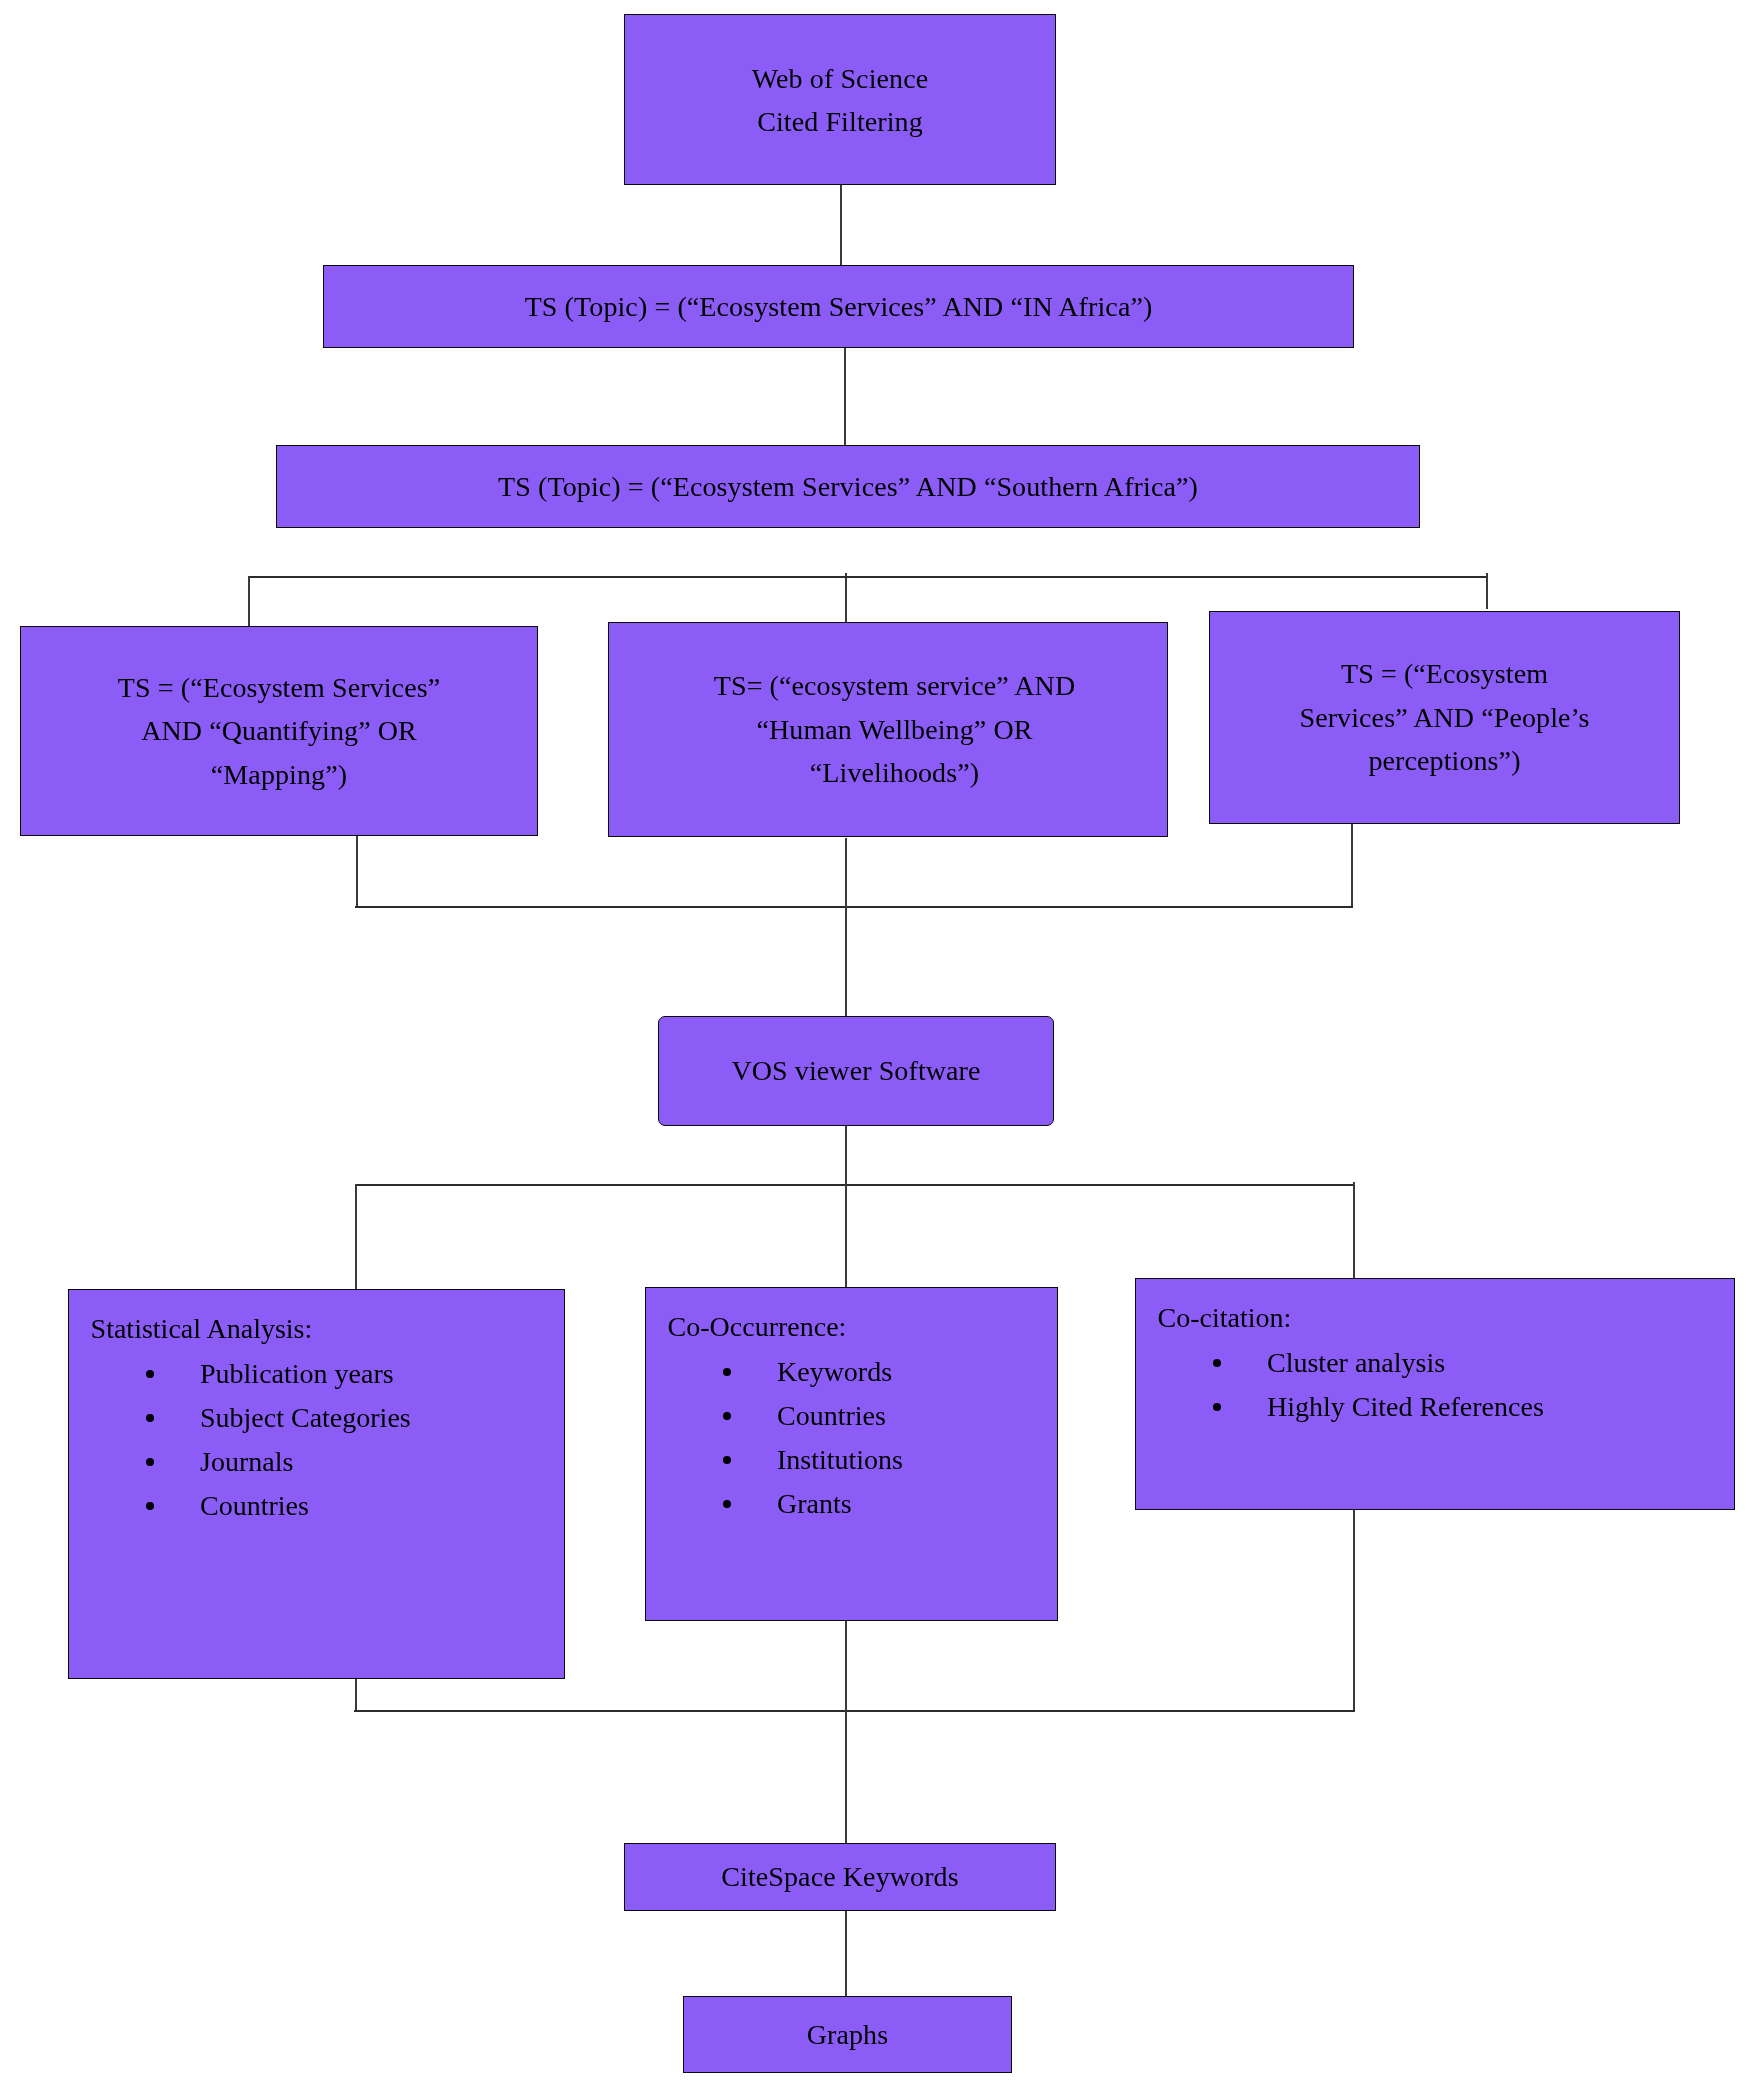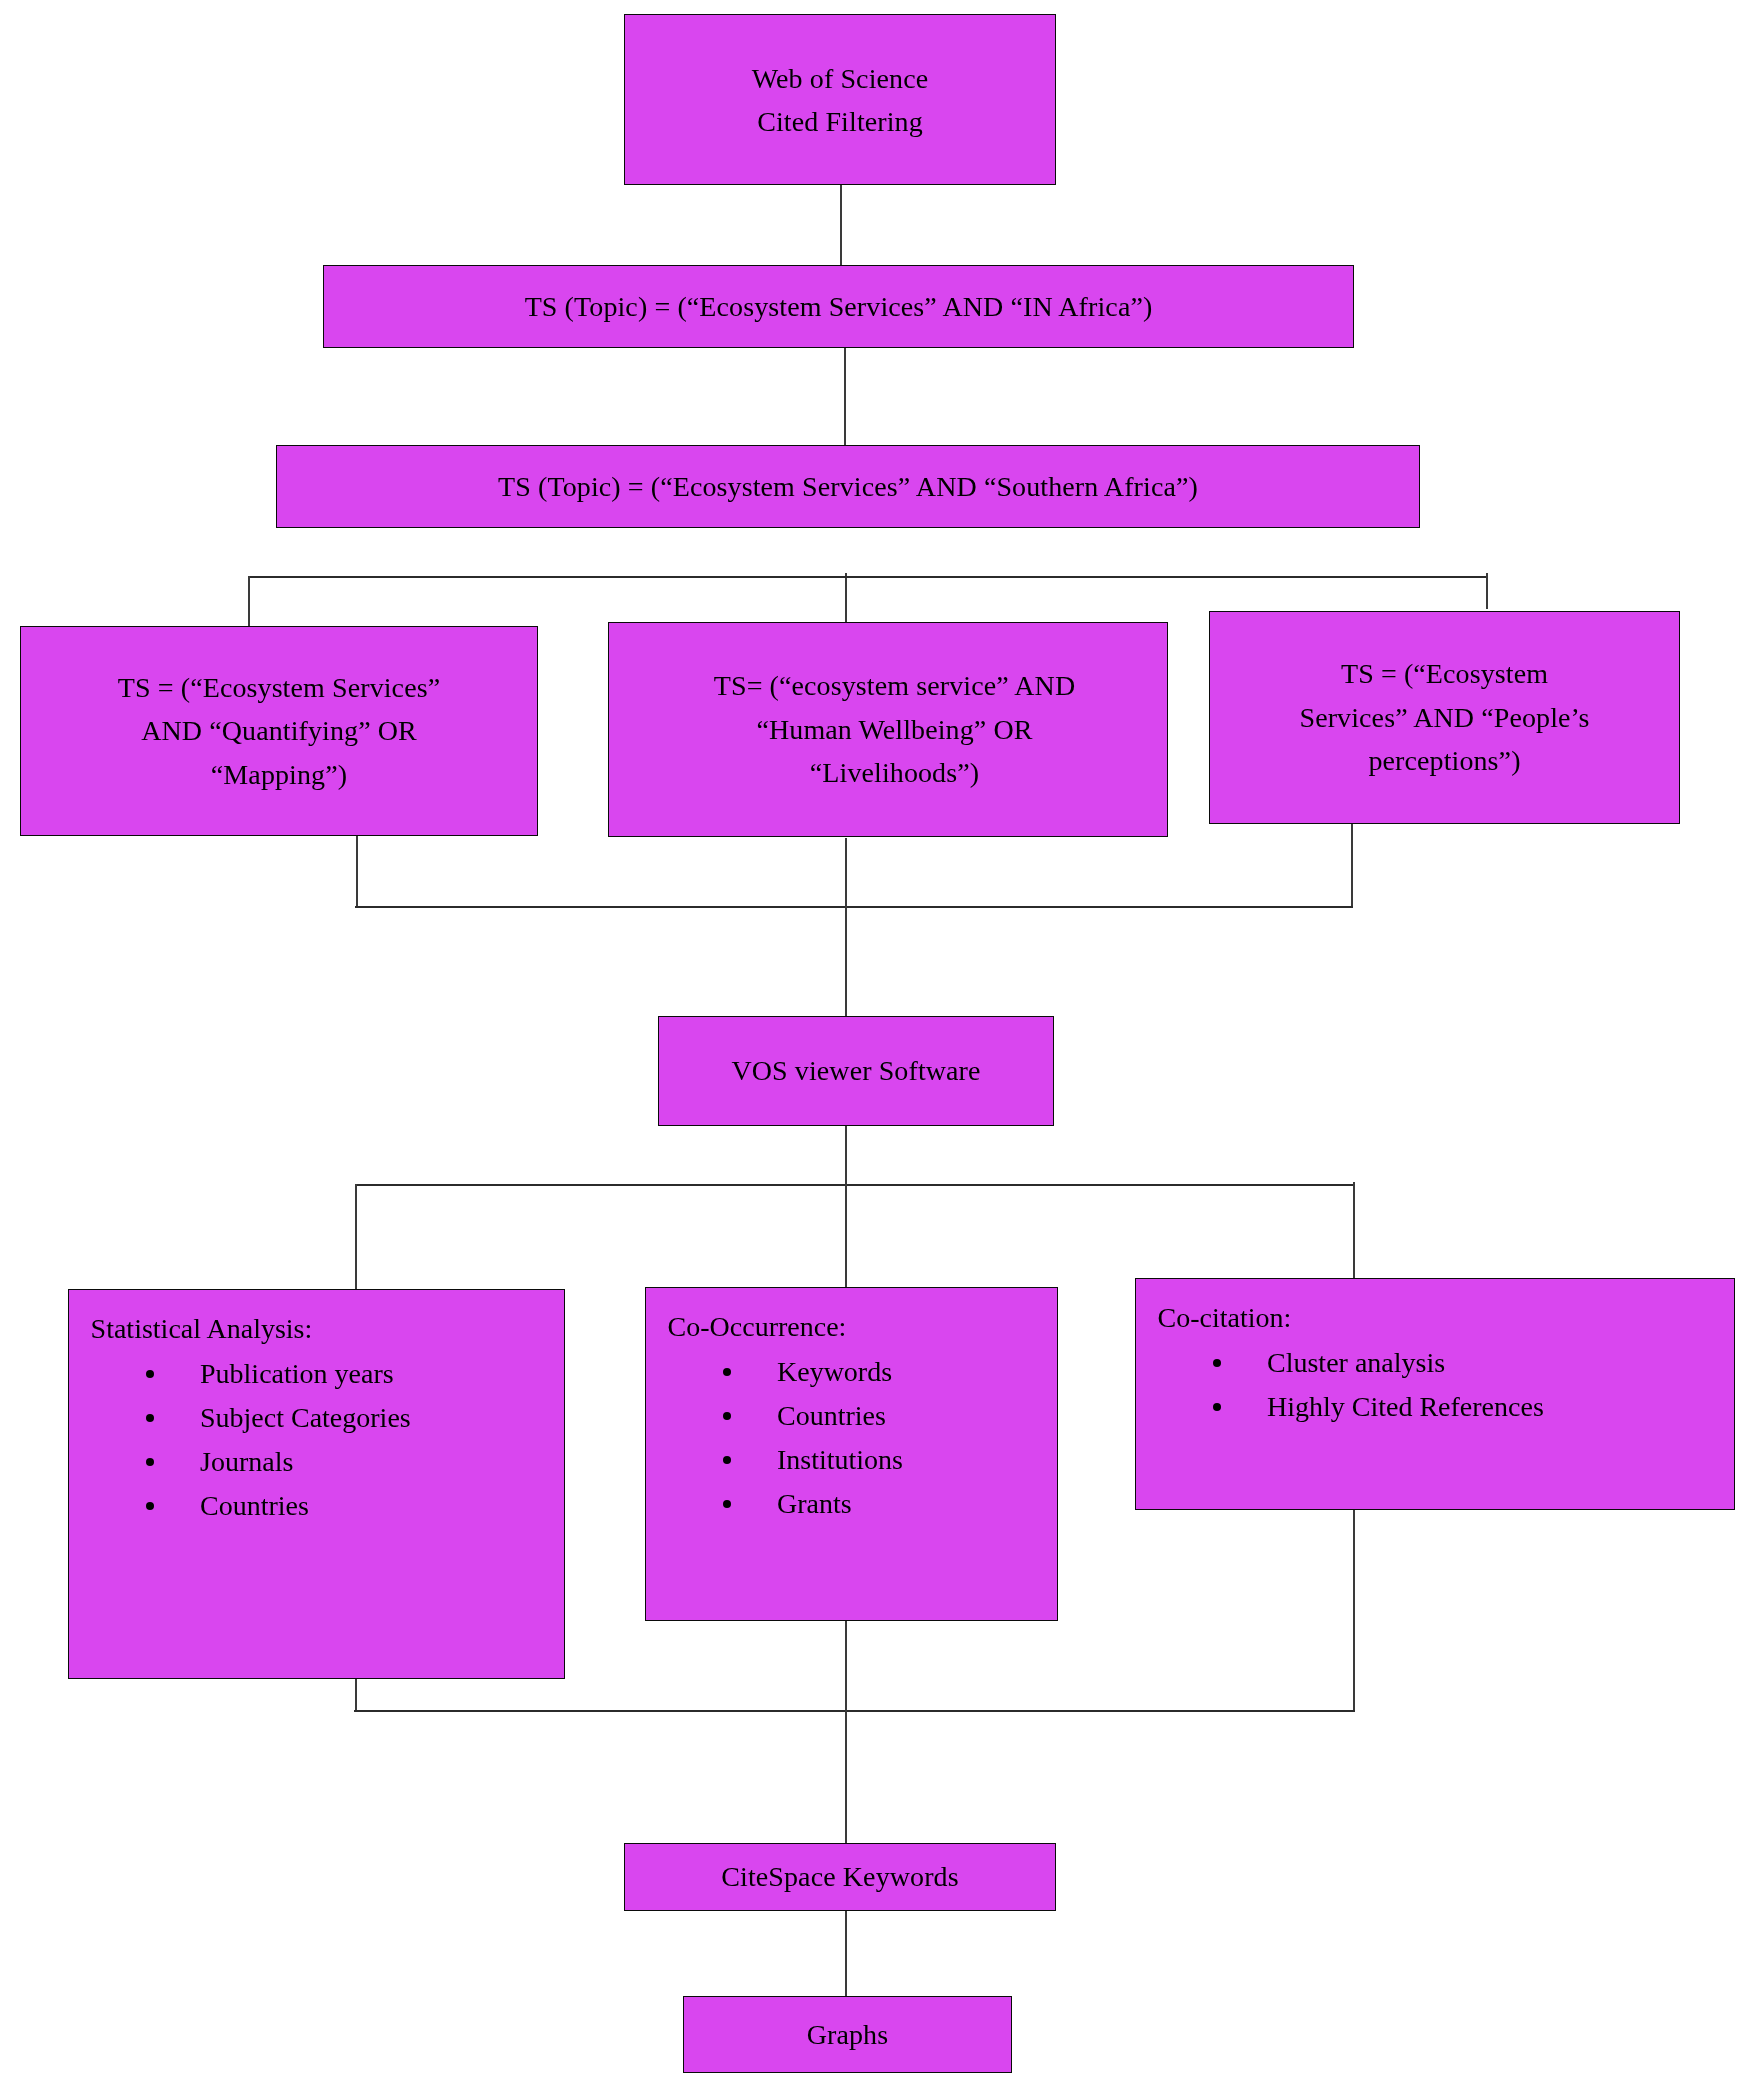--- a/index.html
+++ b/index.html
@@ -17,21 +17,21 @@
     height: 2097px;
     background: #ffffff;
     overflow: hidden;
   }
 
   
   .fbox {
     position: absolute;
     box-sizing: border-box;
     border: 1.8px solid #0a0a0a;
-    background: #d946ef;
+    background: #8b5cf6;
     display: flex;
     flex-direction: column;
     justify-content: center;
     align-items: center;
     text-align: center;
     z-index: 5;
   }
   .fbox.left-align {
     align-items: flex-start;
     text-align: left;
@@ -155,21 +155,21 @@
     <span class="line">“Human Wellbeing” OR</span>
     <span class="line">“Livelihoods”)</span>
   </div>
 
   <div class="fbox wrap" style="left:1209px; top:611px; width:471px; height:213px;">
     <span class="line">TS = (“Ecosystem</span>
     <span class="line">Services” AND “People’s</span>
     <span class="line">perceptions”)</span>
   </div>
 
-  <div class="fbox" style="left:658px; top:1016px; width:396px; height:110px;">
+  <div class="fbox" style="left:658px; top:1016px; width:396px; height:110px;border-radius:7px;">
     <span class="line">VOS viewer Software</span>
   </div>
 
   <div class="fbox left-align" style="left:68px; top:1289px; width:497px; height:390px; justify-content:flex-start; padding-top:20px;">
     <div class="blk-title">Statistical Analysis:</div>
     <ul class="bullets">
       <li>Publication years</li>
       <li>Subject Categories</li>
       <li>Journals</li>
       <li>Countries</li>

